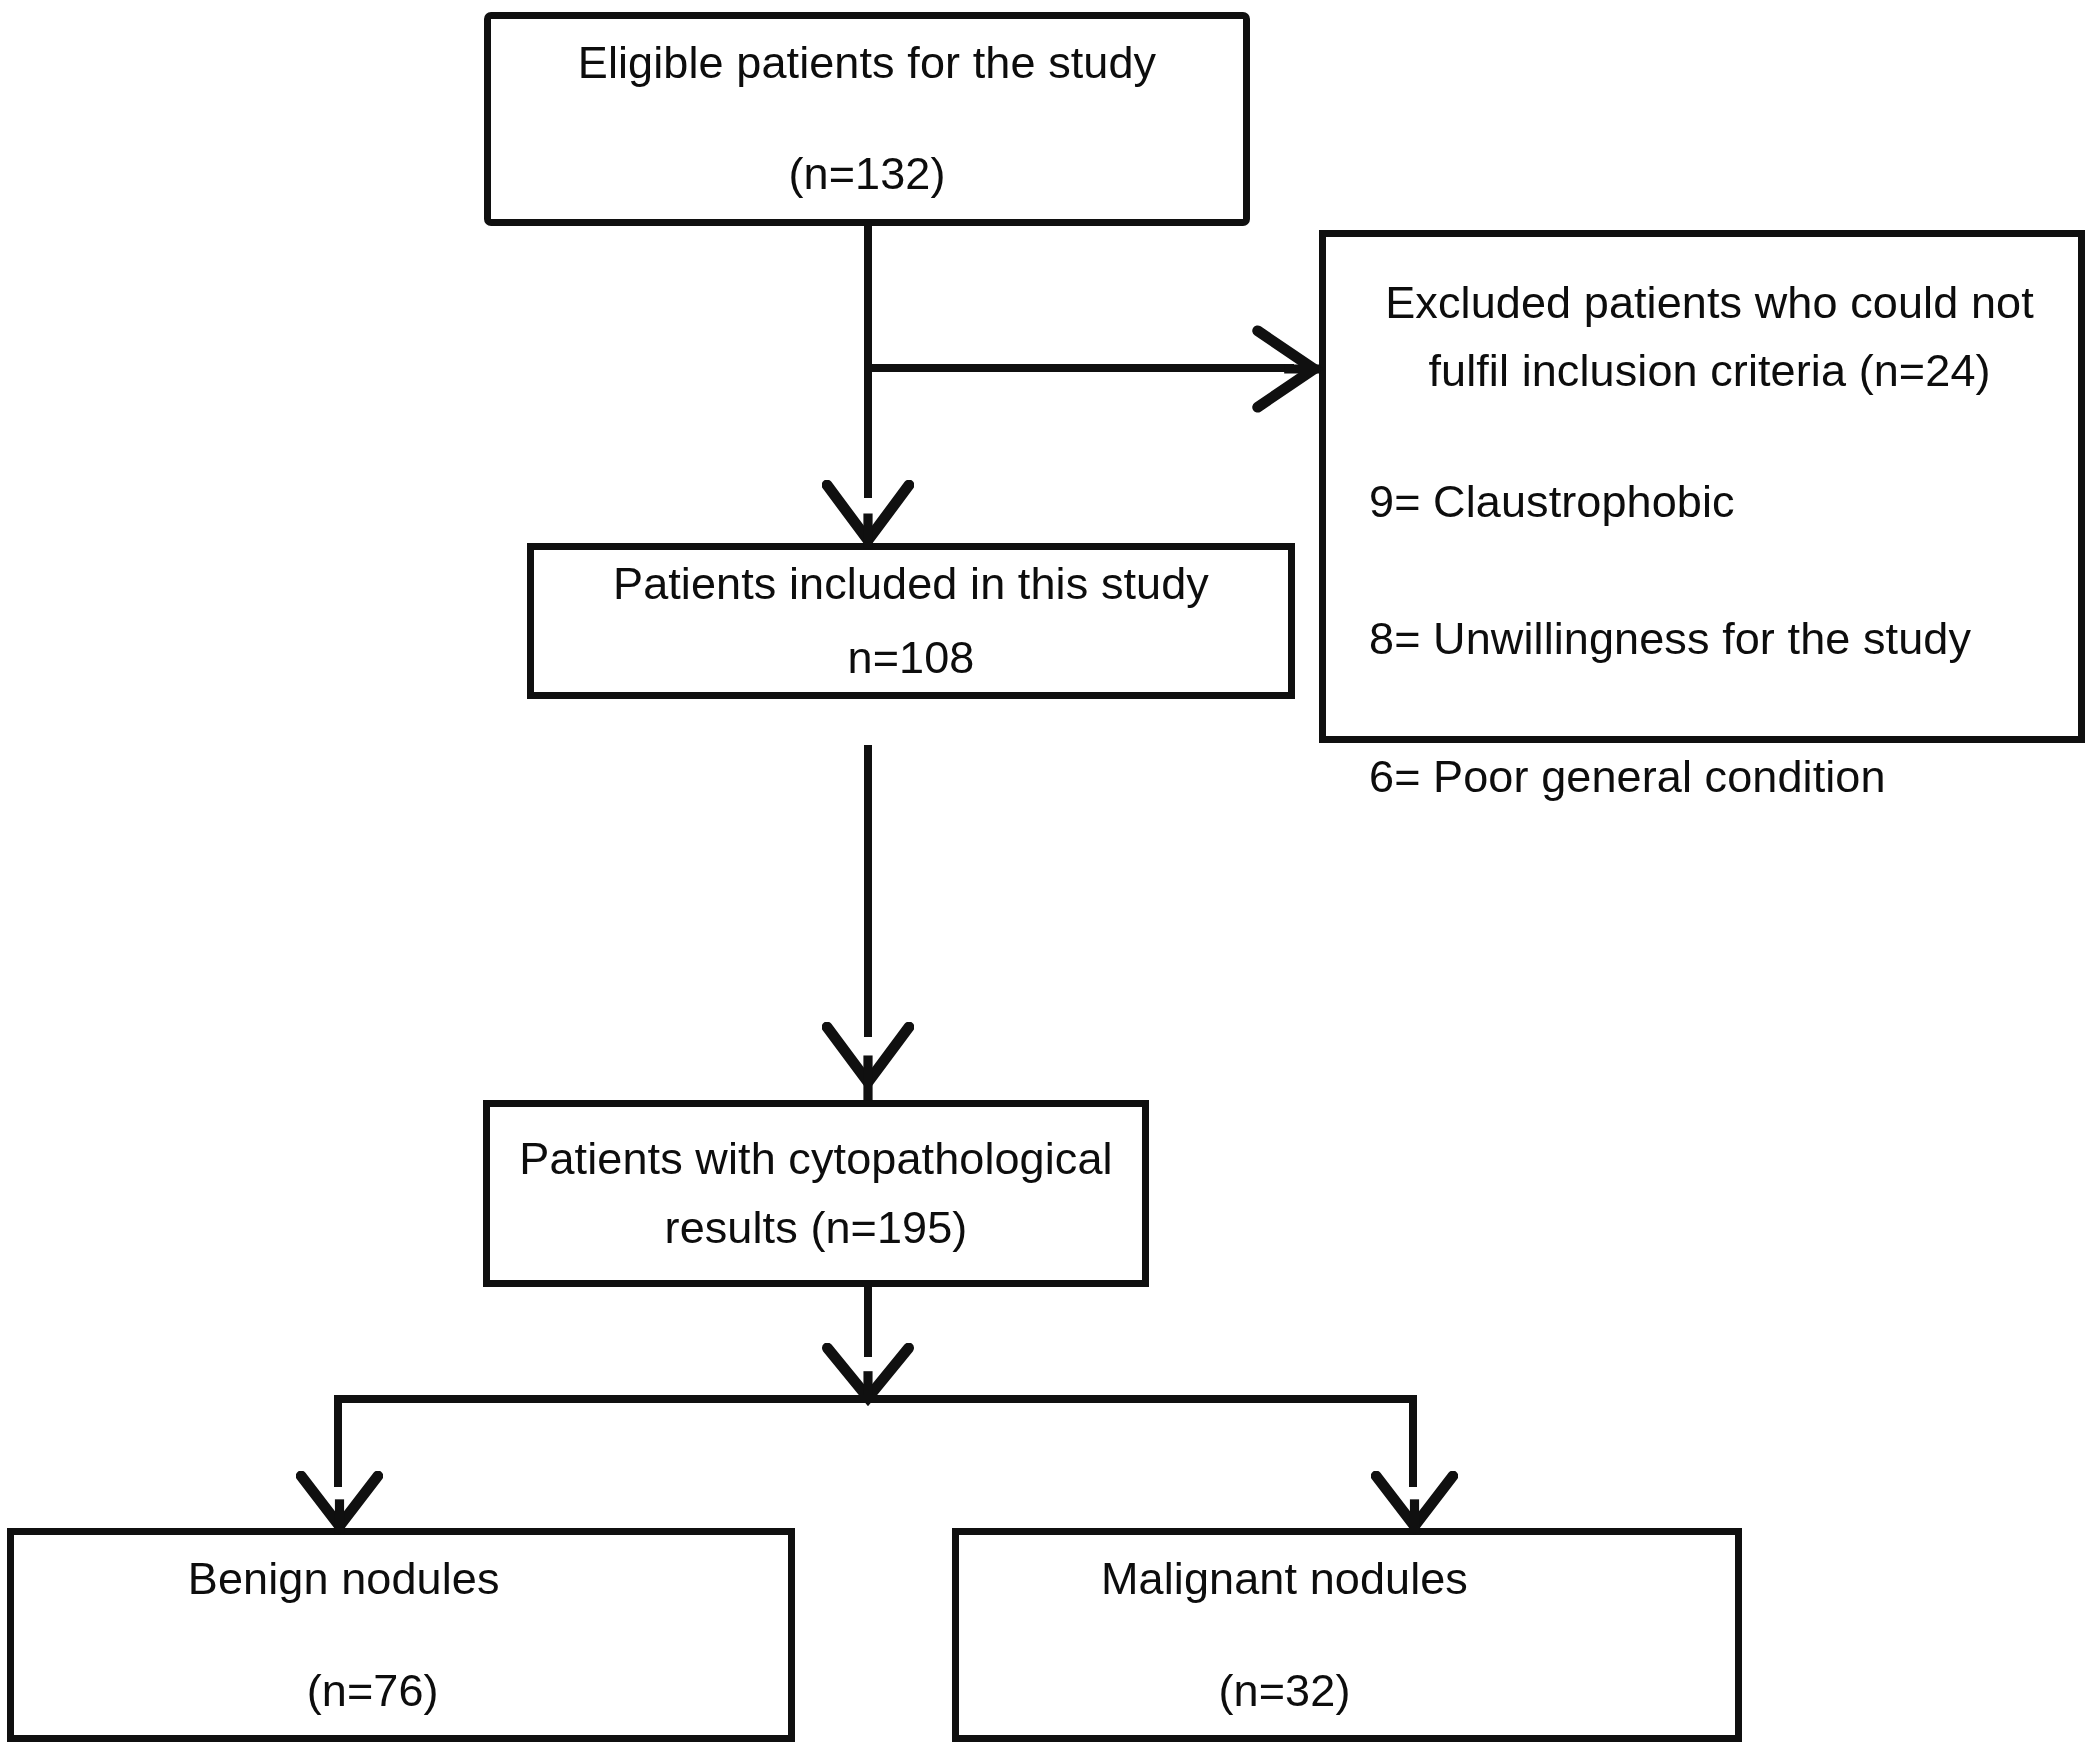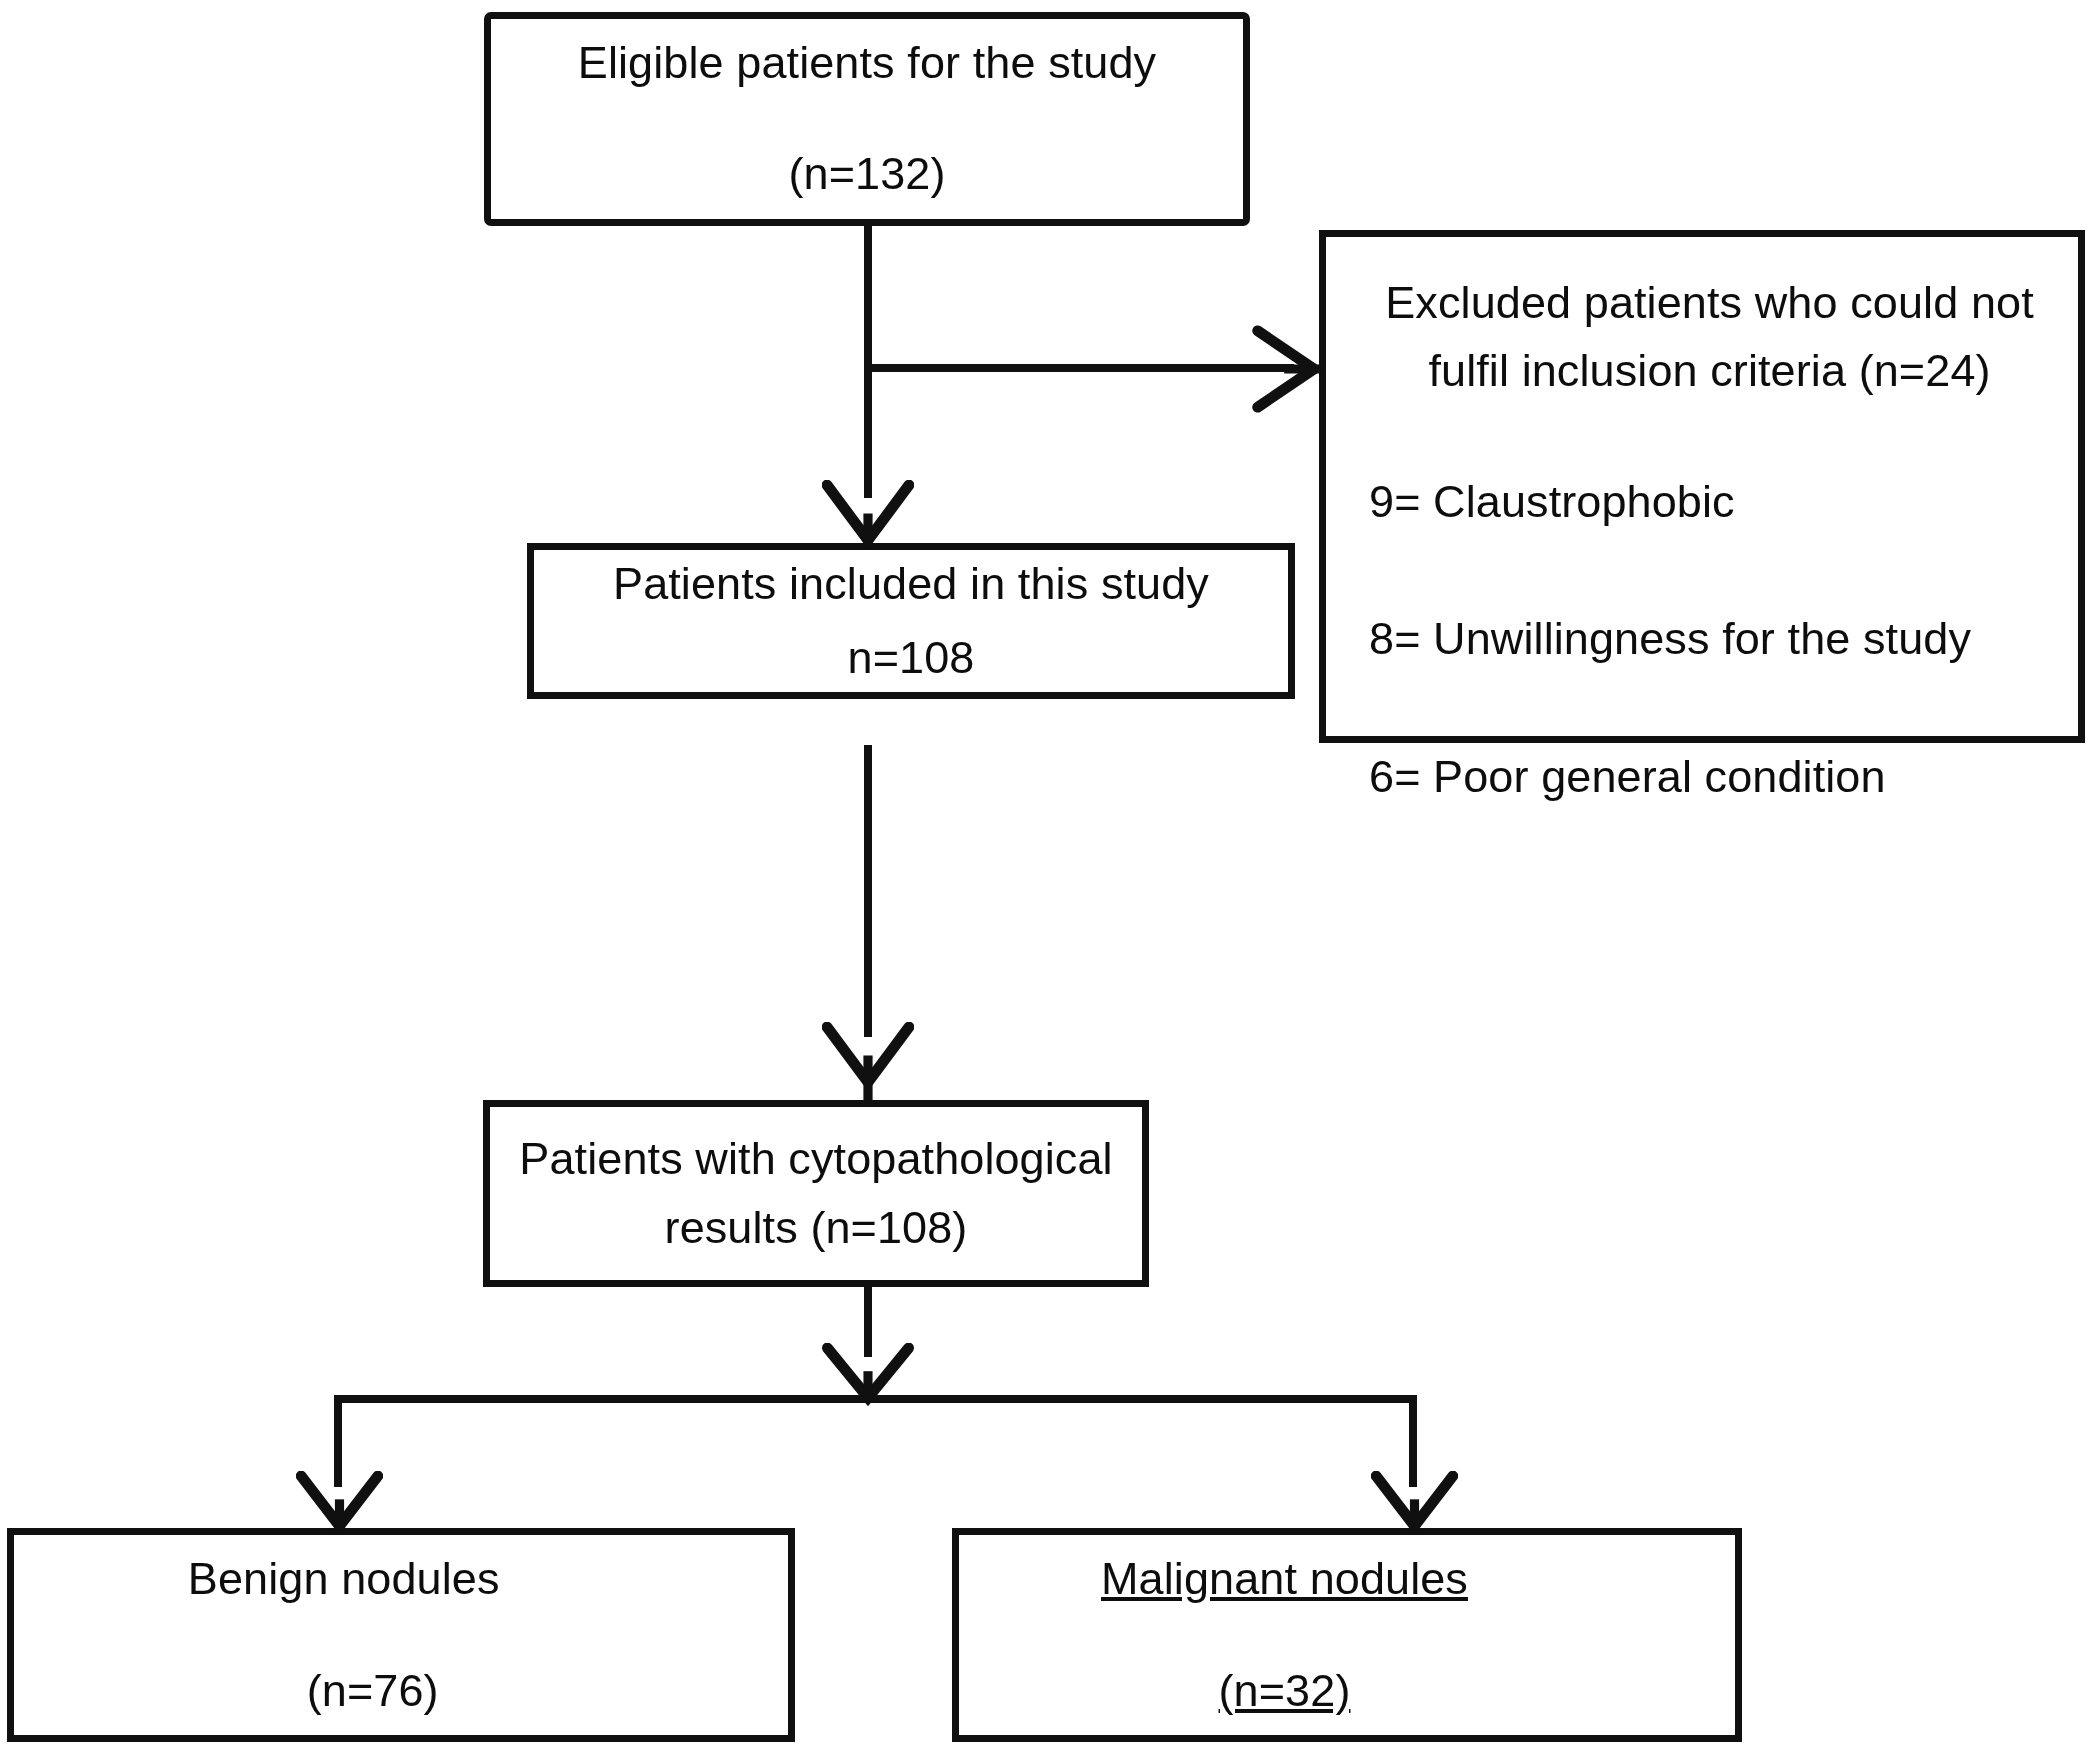--- a/index.html
+++ b/index.html
@@ -39,21 +39,21 @@
     height: 43px;
   }
   
   #box-eligible   { left: 484px;  top: 11.7px;   width: 766px;  height: 214px; border-radius: 7px; }
   #box-excluded   { left: 1319px; top: 230px;  width: 766px;  height: 513px;
                     align-items: stretch; justify-content: flex-start;
                     padding: 32px 28px 0 43px; }
   #box-included   { left: 483px;  top: 543px;  width: 768px;  height: 156px; margin-left: 44px; }
   #box-cyto       { left: 483px;  top: 1100px; width: 666px;  height: 187px; }
   #box-benign     { left: 6.7px;    top: 1528px; width: 788px;  height: 214px; padding-left: 24px; }
-  #box-malignant  { left: 952px; top: 1528px; width: 790px;  height: 214px; text-decoration: underline; }
+  #box-malignant  { left: 952px; top: 1528px; width: 790px;  height: 214px; }
 
   #box-excluded .head {
     text-align: center;
     display: block;
     white-space: nowrap;
   }
   #box-excluded .head-2 { text-align: center; display: block; white-space: nowrap; }
   #box-excluded .item {
     display: block;
     text-align: left;
@@ -99,21 +99,21 @@
   </div>
 
   <div class="node" id="box-included">
     <span class="line">Patients included in this study</span>
     <span class="gap"></span>
     <span class="line">n=108</span>
   </div>
 
   <div class="node" id="box-cyto">
     <span class="line">Patients with cytopathological</span>
-    <span class="line">results (n=108)</span>
+    <span class="line">results (n=195)</span>
   </div>
 
   <div class="node" id="box-benign">
     <span class="line" style="margin-right:138px;">Benign nodules</span>
     <span class="gap"></span>
     <span class="line" style="margin-right:80px;">(n=76)</span>
   </div>
 
   <div class="node" id="box-malignant">
     <span class="line" style="margin-right:125px;">Malignant nodules</span>

